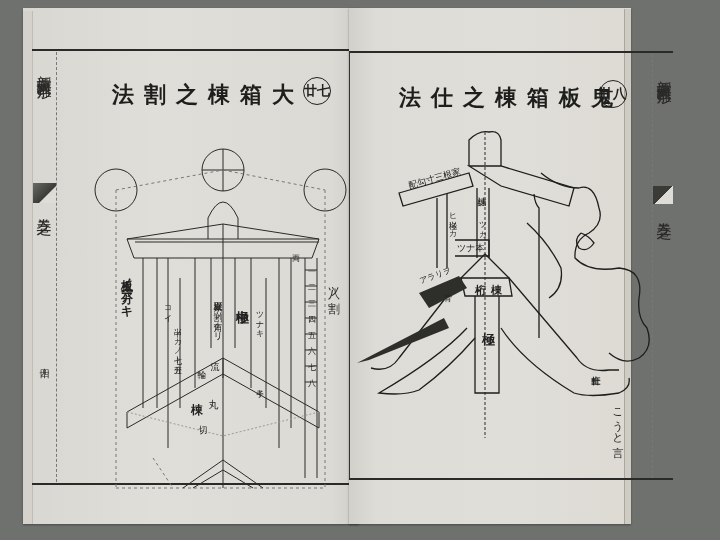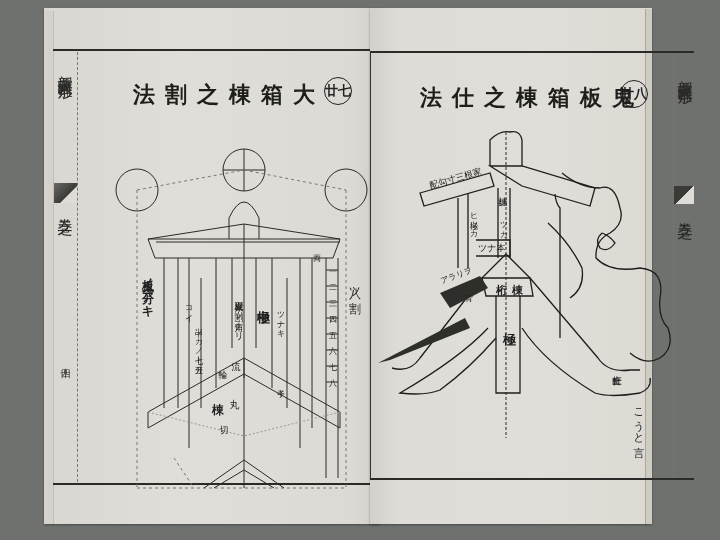--- a/index.html
+++ b/index.html
@@ -3,21 +3,21 @@
 <meta charset="utf-8">
 <style>
   html, body { margin: 0; padding: 0; }
   body {
     width: 720px; height: 540px; overflow: hidden;
     background: #6e716e;
     font-family: "DejaVu Serif", serif;
     position: relative;
   }
   .book {
-    position: absolute; left: 36px; top: 8px; width: 672px; height: 520px;
+    position: absolute; left: 15px; top: 8px; width: 672px; height: 520px;
   }
   .page {
     position: absolute; top: 0; height: 516px;
     background: #dedcd6;
     box-shadow: 0 1px 2px rgba(0,0,0,0.35);
   }
   .page.left { left: 8px; width: 336px; background: linear-gradient(90deg,#d9d7d1 0%,#e0ded8 40%,#dcdad4 92%,#cfcdc7 100%); }
   .page.right { left: 334px; width: 282px; background: linear-gradient(90deg,#d2d0ca 0%,#dedcd6 10%,#e0ded8 60%,#dcdad3 100%); }
   .left-edge { position:absolute; left:0; top:3px; width:9px; height:513px; background:#d4d2cb; border-right:1px solid #bfbdb6; }
   .right-edge { position:absolute; right:0; top:1px; width:6px; height:515px; background:#cfccc3; border-left:1px solid #a9a69d; }

